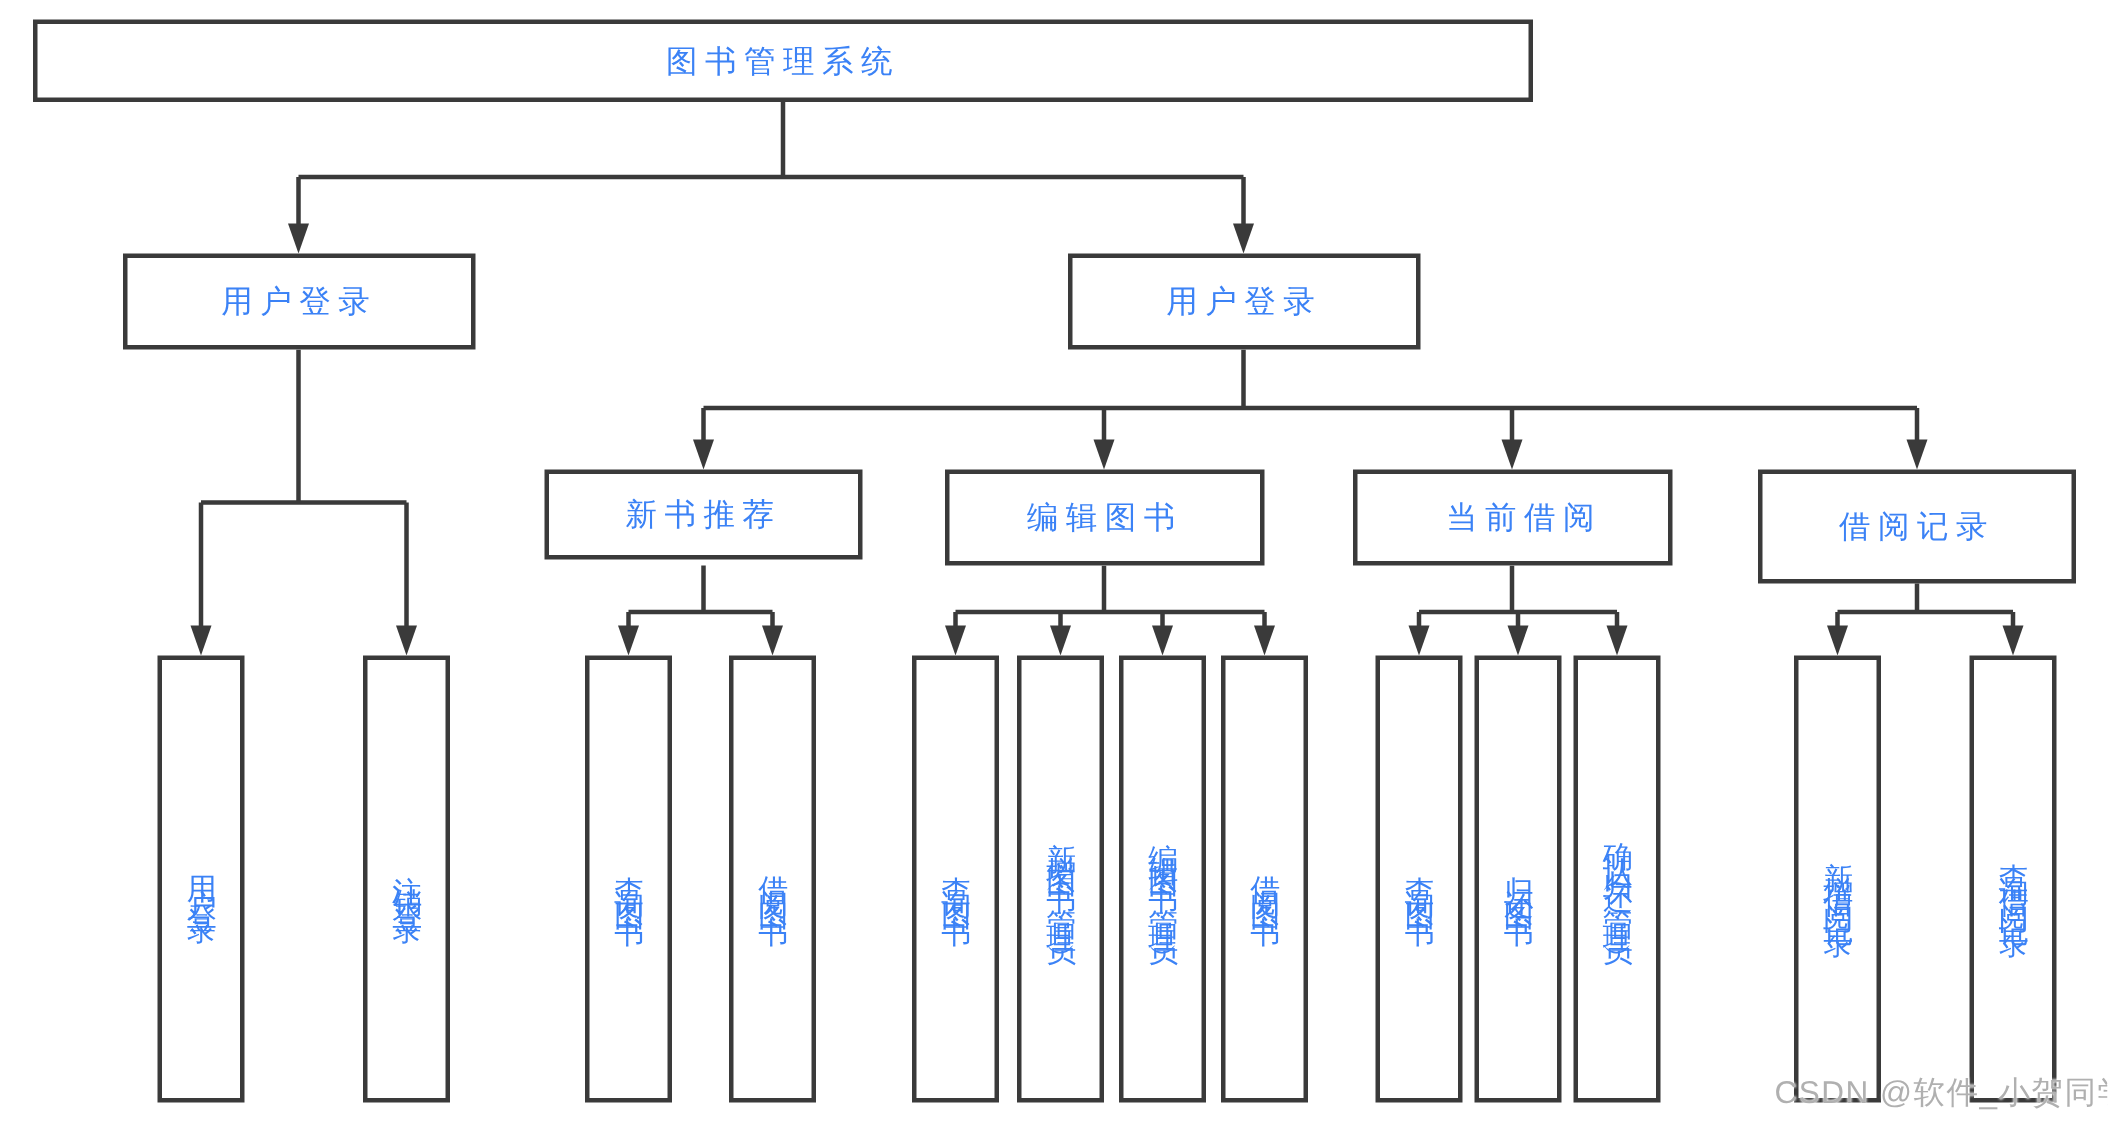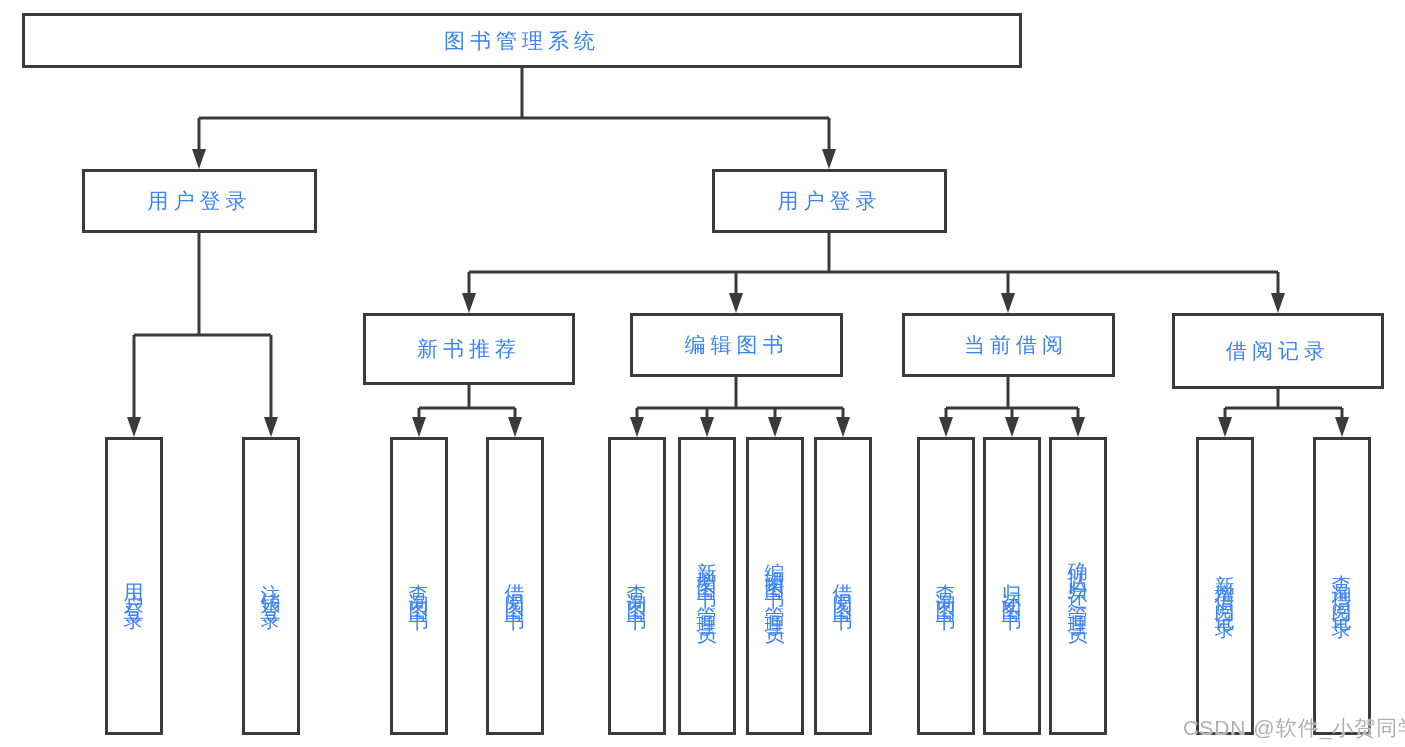--- a/index.html
+++ b/index.html
@@ -63,21 +63,21 @@
     color: #b0b0b0;
     text-shadow: 0 0 2px #ffffff, 0 0 2px #ffffff;
     white-space: nowrap;
     z-index: 5;
   }
 
   
   #n-root              { left: 22px;   top: 13px;  width: 1000px; height: 55px; }
   #n-user-login        { left: 82px;   top: 169px; width: 235px;  height: 64px; }
   #n-book-management   { left: 712px;  top: 169px; width: 235px;  height: 64px; }
-  #n-new-book-recommend{ left: 363px;  top: 313px; width: 212px;  height: 72px; }
+  #n-new-book-recommend{ left: 363px;  top: 313px; width: 212px;  height: 60px; }
   #n-book-borrowing    { left: 630px;  top: 313px; width: 213px;  height: 64px; }
   #n-current-borrowing { left: 902px;  top: 313px; width: 213px;  height: 64px; padding-left: 15px; }
   #n-borrowing-records { left: 1172px; top: 313px; width: 212px;  height: 76px; }
 
   .leaf { top: 437px; width: 58px; height: 298px; }
   #n-leaf-user-login   { left: 105px; }
   #n-leaf-logout       { left: 242px; }
   #n-leaf-nbr-query    { left: 390px; }
   #n-leaf-nbr-borrow   { left: 486px; }
   #n-leaf-bb-query     { left: 608px; }

